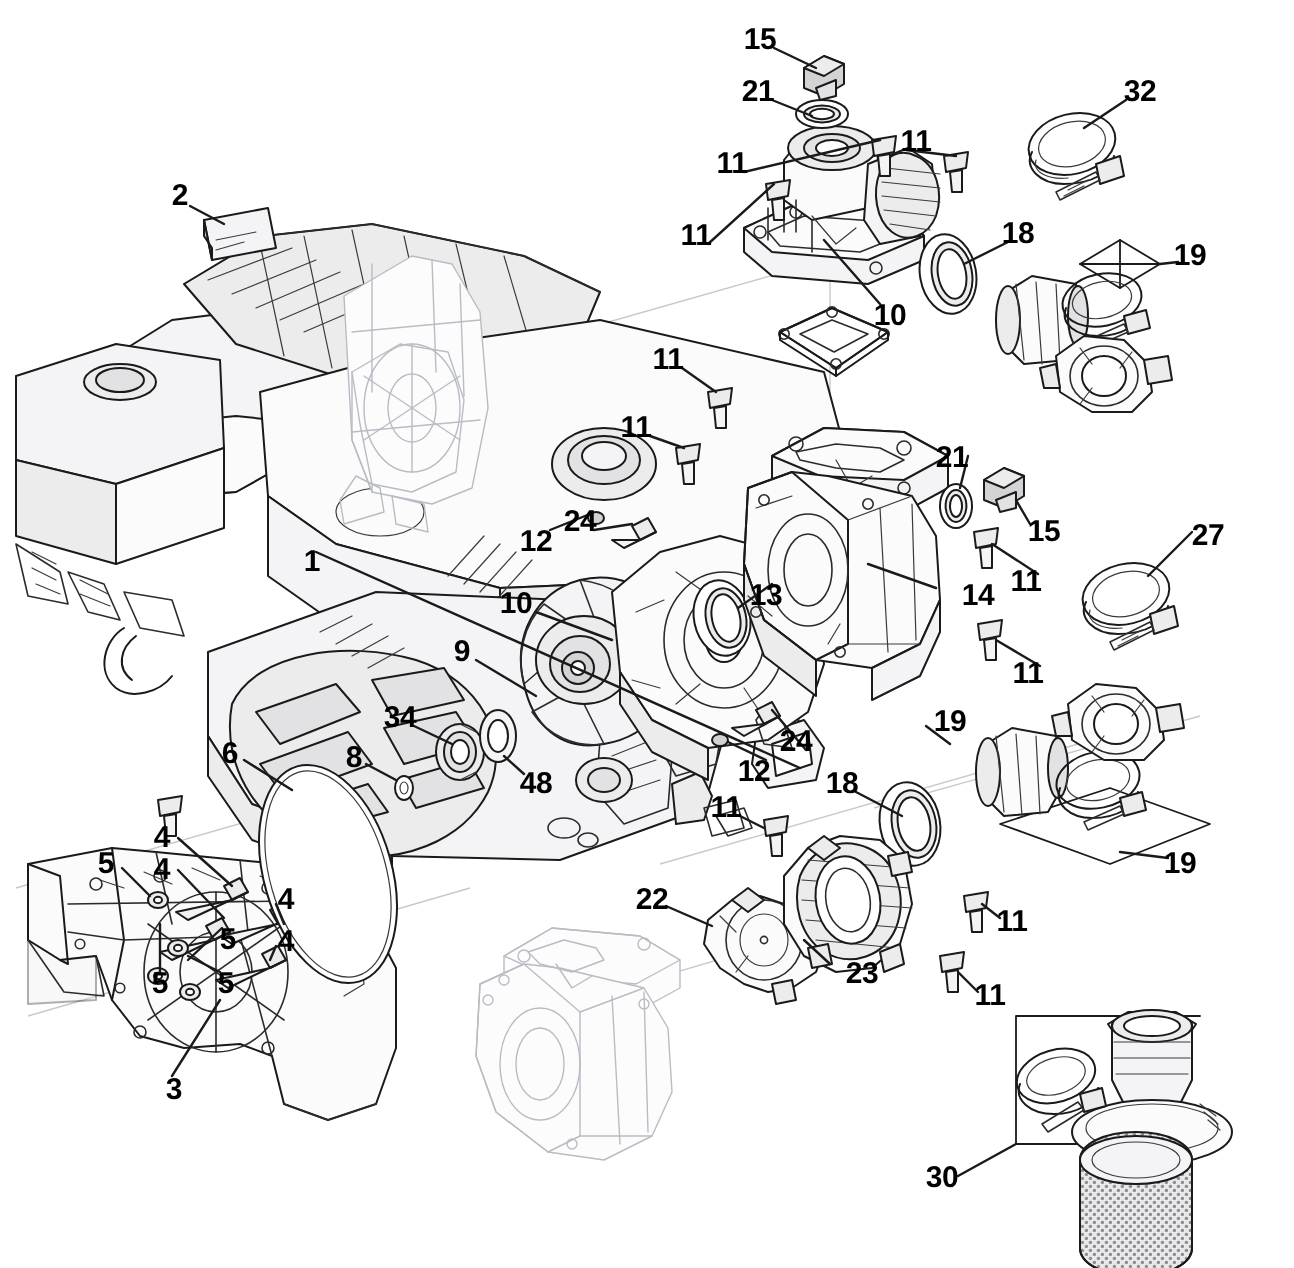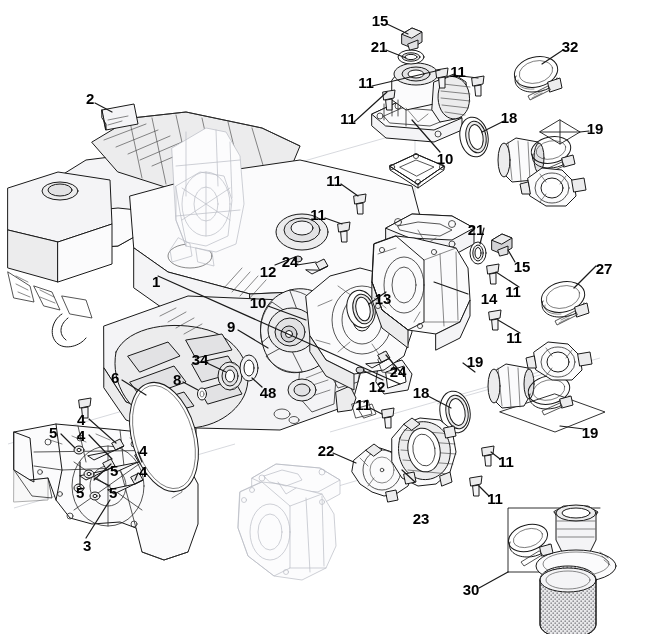--- a/index.html
+++ b/index.html
@@ -690,21 +690,21 @@
   <div class="callout-label" style="left:445px; top:158px;">10</div>
   <div class="callout-label" style="left:509px; top:117px;">18</div>
   <div class="callout-label" style="left:421px; top:392px;">18</div>
   <div class="callout-label" style="left:595px; top:128px;">19</div>
   <div class="callout-label" style="left:475px; top:361px;">19</div>
   <div class="callout-label" style="left:590px; top:432px;">19</div>
   <div class="callout-label" style="left:471px; top:589px;">30</div>
   <div class="callout-label" style="left:379px; top:46px;">21</div>
   <div class="callout-label" style="left:476px; top:229px;">21</div>
   <div class="callout-label" style="left:326px; top:450px;text-align:right;">22</div>
-  <div class="callout-label" style="left:421px; top:487px;margin-top:31px;">23</div>
+  <div class="callout-label" style="left:431px; top:487px;">23</div>
   <div class="callout-label" style="left:290px; top:261px;">24</div>
   <div class="callout-label" style="left:398px; top:371px;">24</div>
   <div class="callout-label" style="left:200px; top:359px;">34</div>
   <div class="callout-label" style="left:268px; top:392px;">48</div>
   <div class="callout-label" style="left:604px; top:268px;">27</div>
   <div class="callout-label" style="left:570px; top:46px;">32</div>
 
 
 </div>
 

